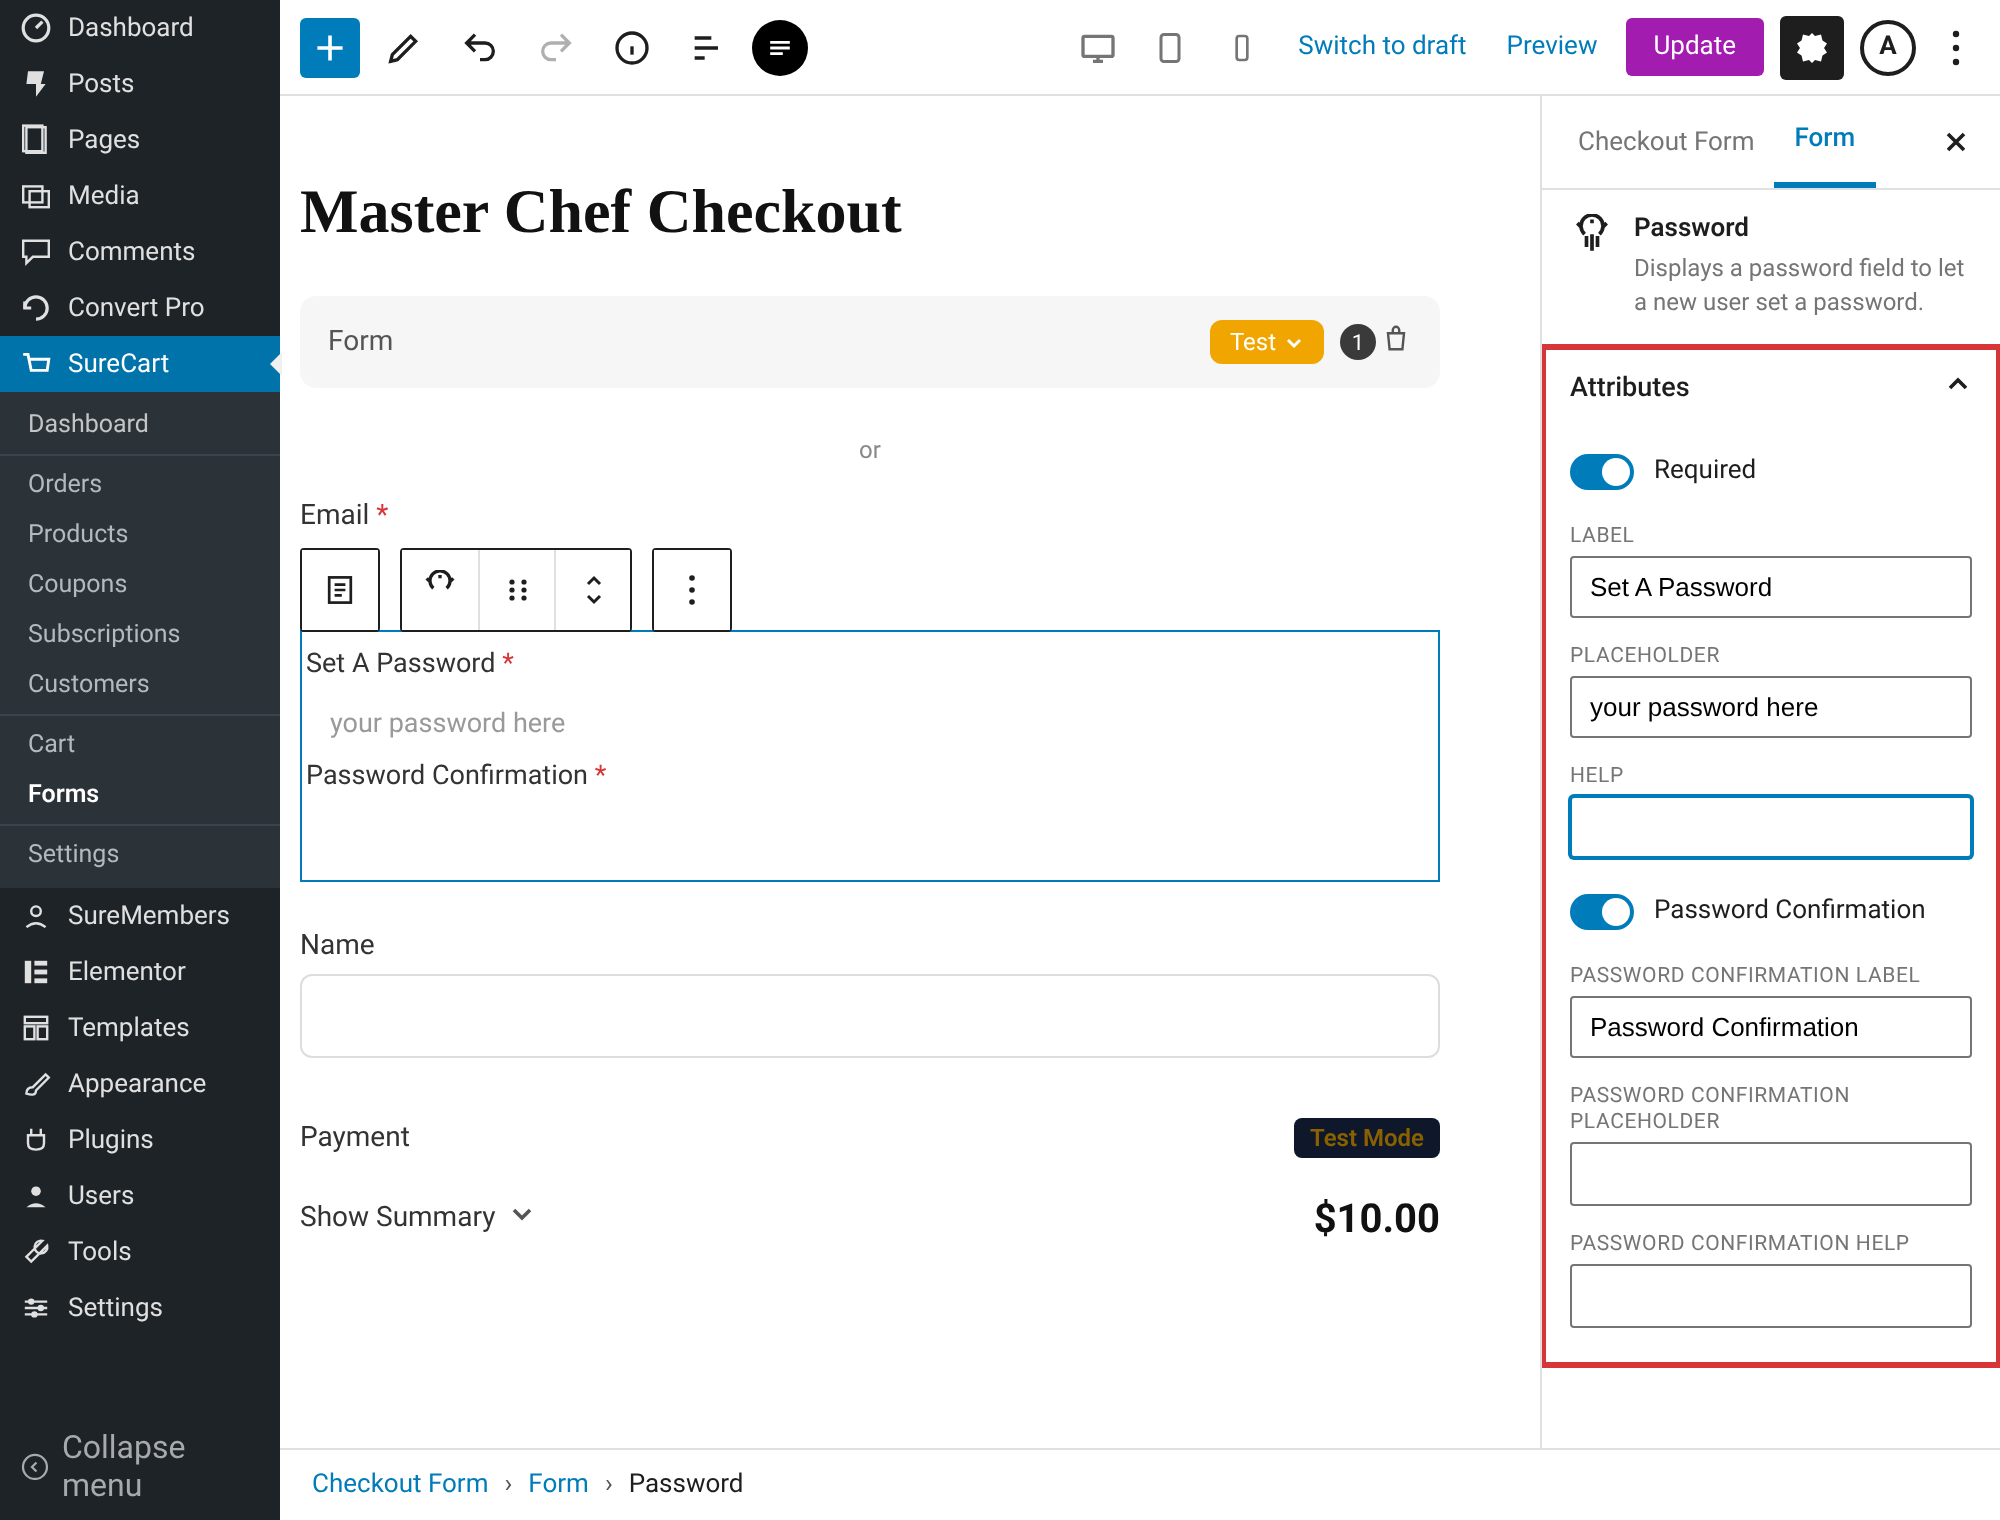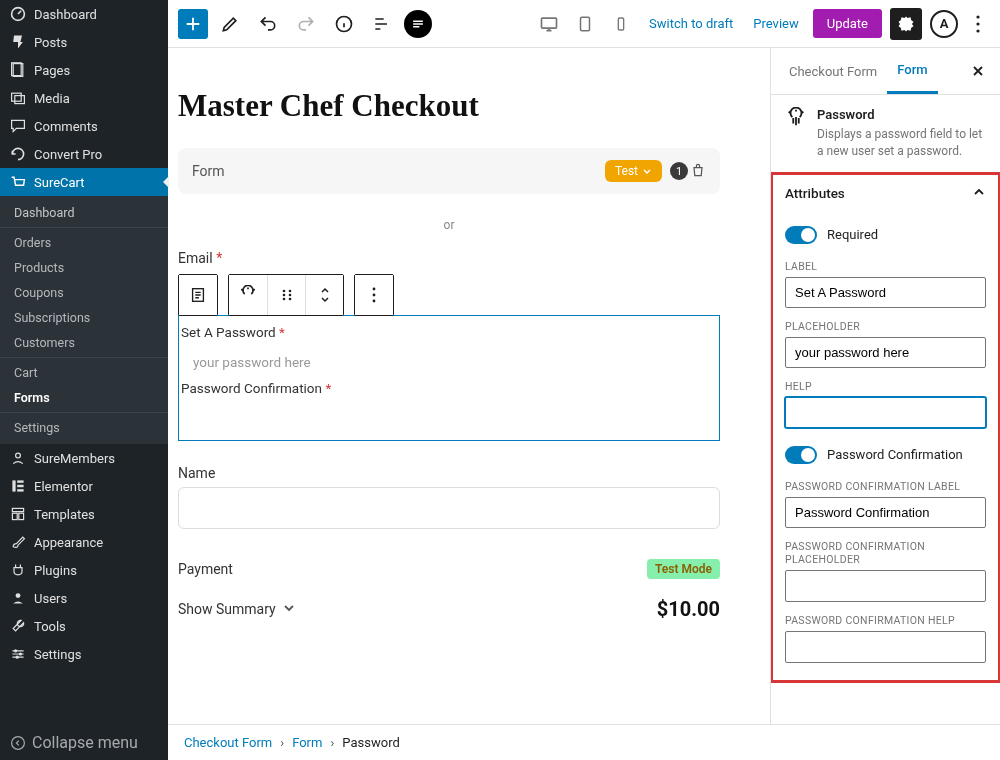--- a/index.html
+++ b/index.html
@@ -1,20 +1,20 @@
 <!DOCTYPE html>
 <html><head>
 <meta charset="utf-8">
 <style>
 * { box-sizing: border-box; margin: 0; padding: 0; }
 body { font-family: -apple-system, BlinkMacSystemFont, "Segoe UI", Roboto, sans-serif; font-size: 13px; color: #1e1e1e; background: #f0f0f1; overflow: hidden; }
 .app { display: flex; height: 760px; width: 1000px; }
 
 
-.sidebar { width: 168px; background: #1d2327; color: #f0f0f1; display: flex; flex-direction: column; font-size: 13px; }
+.sidebar { width: 140px; background: #1d2327; color: #f0f0f1; display: flex; flex-direction: column; font-size: 13px; }
 .sidebar-item { display: flex; align-items: center; padding: 6px 8px 6px 10px; color: #e0e0e0; cursor: pointer; gap: 8px; }
 .sidebar-item.top { font-weight: 400; }
 .sidebar-item.active-top { background: #0073aa; color: #fff; position: relative; }
 .sidebar-item.active-top::after { content: ""; position: absolute; right: -1px; top: 50%; transform: translateY(-50%); border: 6px solid transparent; border-right-color: #f0f0f1; }
 .sidebar-sub { background: #2c3338; padding: 4px 0; }
 .sidebar-sub .sub-item { padding: 5px 10px 5px 14px; color: #b4b9be; cursor: pointer; font-size: 12.5px; }
 .sidebar-sub .sub-item.active { color: #fff; font-weight: 600; }
 .sidebar-sub .sub-item.light { color: #c3c4c7; }
 .sidebar hr { border: none; border-top: 1px solid #3c434a; margin: 2px 0; }
 .sidebar-collapse { display: flex; align-items: center; gap: 6px; padding: 8px 10px; color: #a7aaad; font-size: 16px; cursor: pointer; margin-top: auto; }
@@ -72,21 +72,21 @@
 .pw-block .inner-label { font-size: 13.5px; color: #333; padding: 0 0 4px 0; }
 .pw-block .inner-label .req { color: #d63638; }
 .pw-input-display { color: #999; font-size: 13.5px; padding: 10px 12px; }
 .pw-block .section { padding: 0 0 0 0; }
 
 .name-field { margin-top: 24px; }
 .text-input { width: 100%; border: 1px solid #ddd; border-radius: 6px; padding: 12px; font-size: 14px; background: #fff; }
 
 .payment-row { display: flex; align-items: center; margin-top: 30px; }
 .payment-label { font-size: 14px; color: #333; font-weight: 400;}
-.testmode-badge { margin-left: auto; background: #86efac; color: #8a6100; padding: 3px 8px; border-radius: 4px; font-size: 12px; font-weight:600;}
+.testmode-badge { margin-left: auto; background: #0f172a; color: #8a6100; padding: 3px 8px; border-radius: 4px; font-size: 12px; font-weight:600;}
 
 .summary-row { display: flex; align-items: center; margin-top: 18px; }
 .summary-label { font-size: 14px; color: #333; }
 .summary-chev { margin-left: 6px; color: #555; }
 .summary-price { margin-left: auto; font-size: 20px; font-weight: 700; color: #111; }
 
 
 .breadcrumb { border-top: 1px solid #e0e0e0; padding: 10px 16px; font-size: 13px; color: #007cba; display:flex; align-items:center; gap:8px;}
 .breadcrumb .sep { color: #555; }
 .breadcrumb .crumb { cursor:pointer; }

